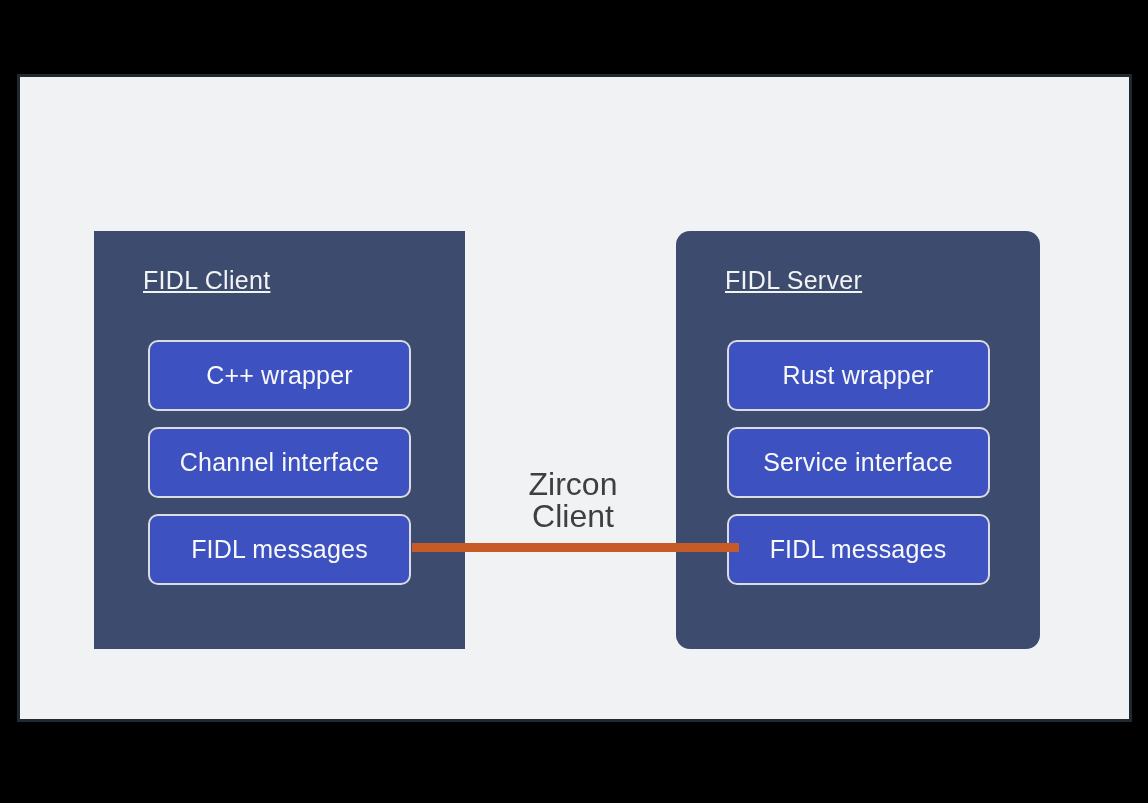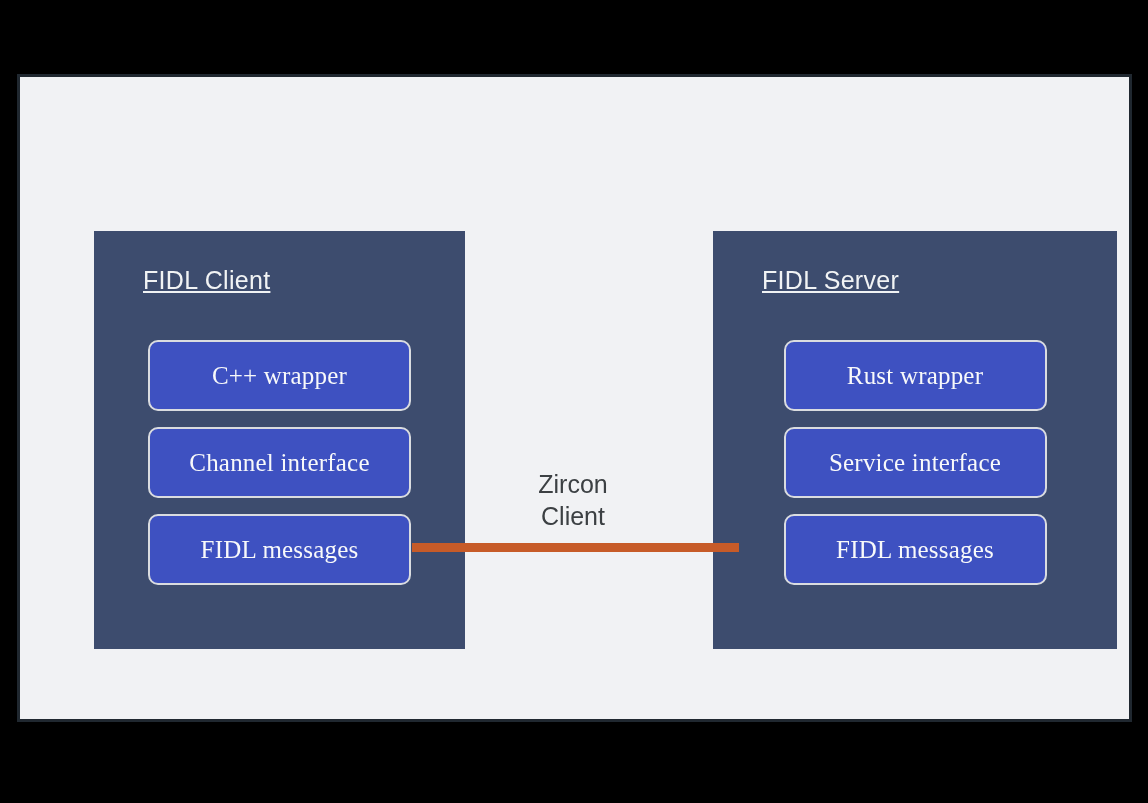--- a/index.html
+++ b/index.html
@@ -25,21 +25,21 @@
     background: var(--canvas-bg, #f1f2f4);
     border: 3px solid var(--frame-border, #202830);
   }
   .panel {
     position: absolute;
     top: 154px;
     height: 418px;
     background: var(--panel-bg, #3d4c6e);
   }
   .panel-client { left: 74px;  width: 371px; }
-  .panel-server { left: 693px; width: 404px; }
+  .panel-server { left: 656px; width: 364px; border-radius: 14px; }
   .panel-title {
     position: absolute;
     top: 35px;
     left: 49px;
     font-size: 25px;
     letter-spacing: 0.3px;
     color: var(--panel-title-text, #f1f3f4);
     white-space: nowrap;
     text-decoration: underline;
   }
@@ -60,37 +60,36 @@
     background: var(--node-bg, #3e51c1);
     border: 2px solid var(--node-border, #dadce0);
     border-radius: 10px;
     display: flex;
     align-items: center;
     justify-content: center;
     font-size: 25px;
     letter-spacing: 0.2px;
     color: var(--node-text, #f8f9fa);
     white-space: nowrap;
-    font-family: Liberation Serif, serif;
   }
   .channel-line {
     position: absolute;
     left: 392px;
     top: 466px;
     width: 327px;
     height: 9px;
     background: var(--channel-line, #c75b28);
   }
   .channel-label {
     position: absolute;
     left: 453px;
     top: 391px;
     width: 200px;
     text-align: center;
-    font-size: 25px;
+    font-size: 32px;
     line-height: 32px;
     color: var(--channel-text, #3c4043);
   }
 </style>
 </head>
 <body>
 
 <div class="stage">
   <div class="frame">
 

